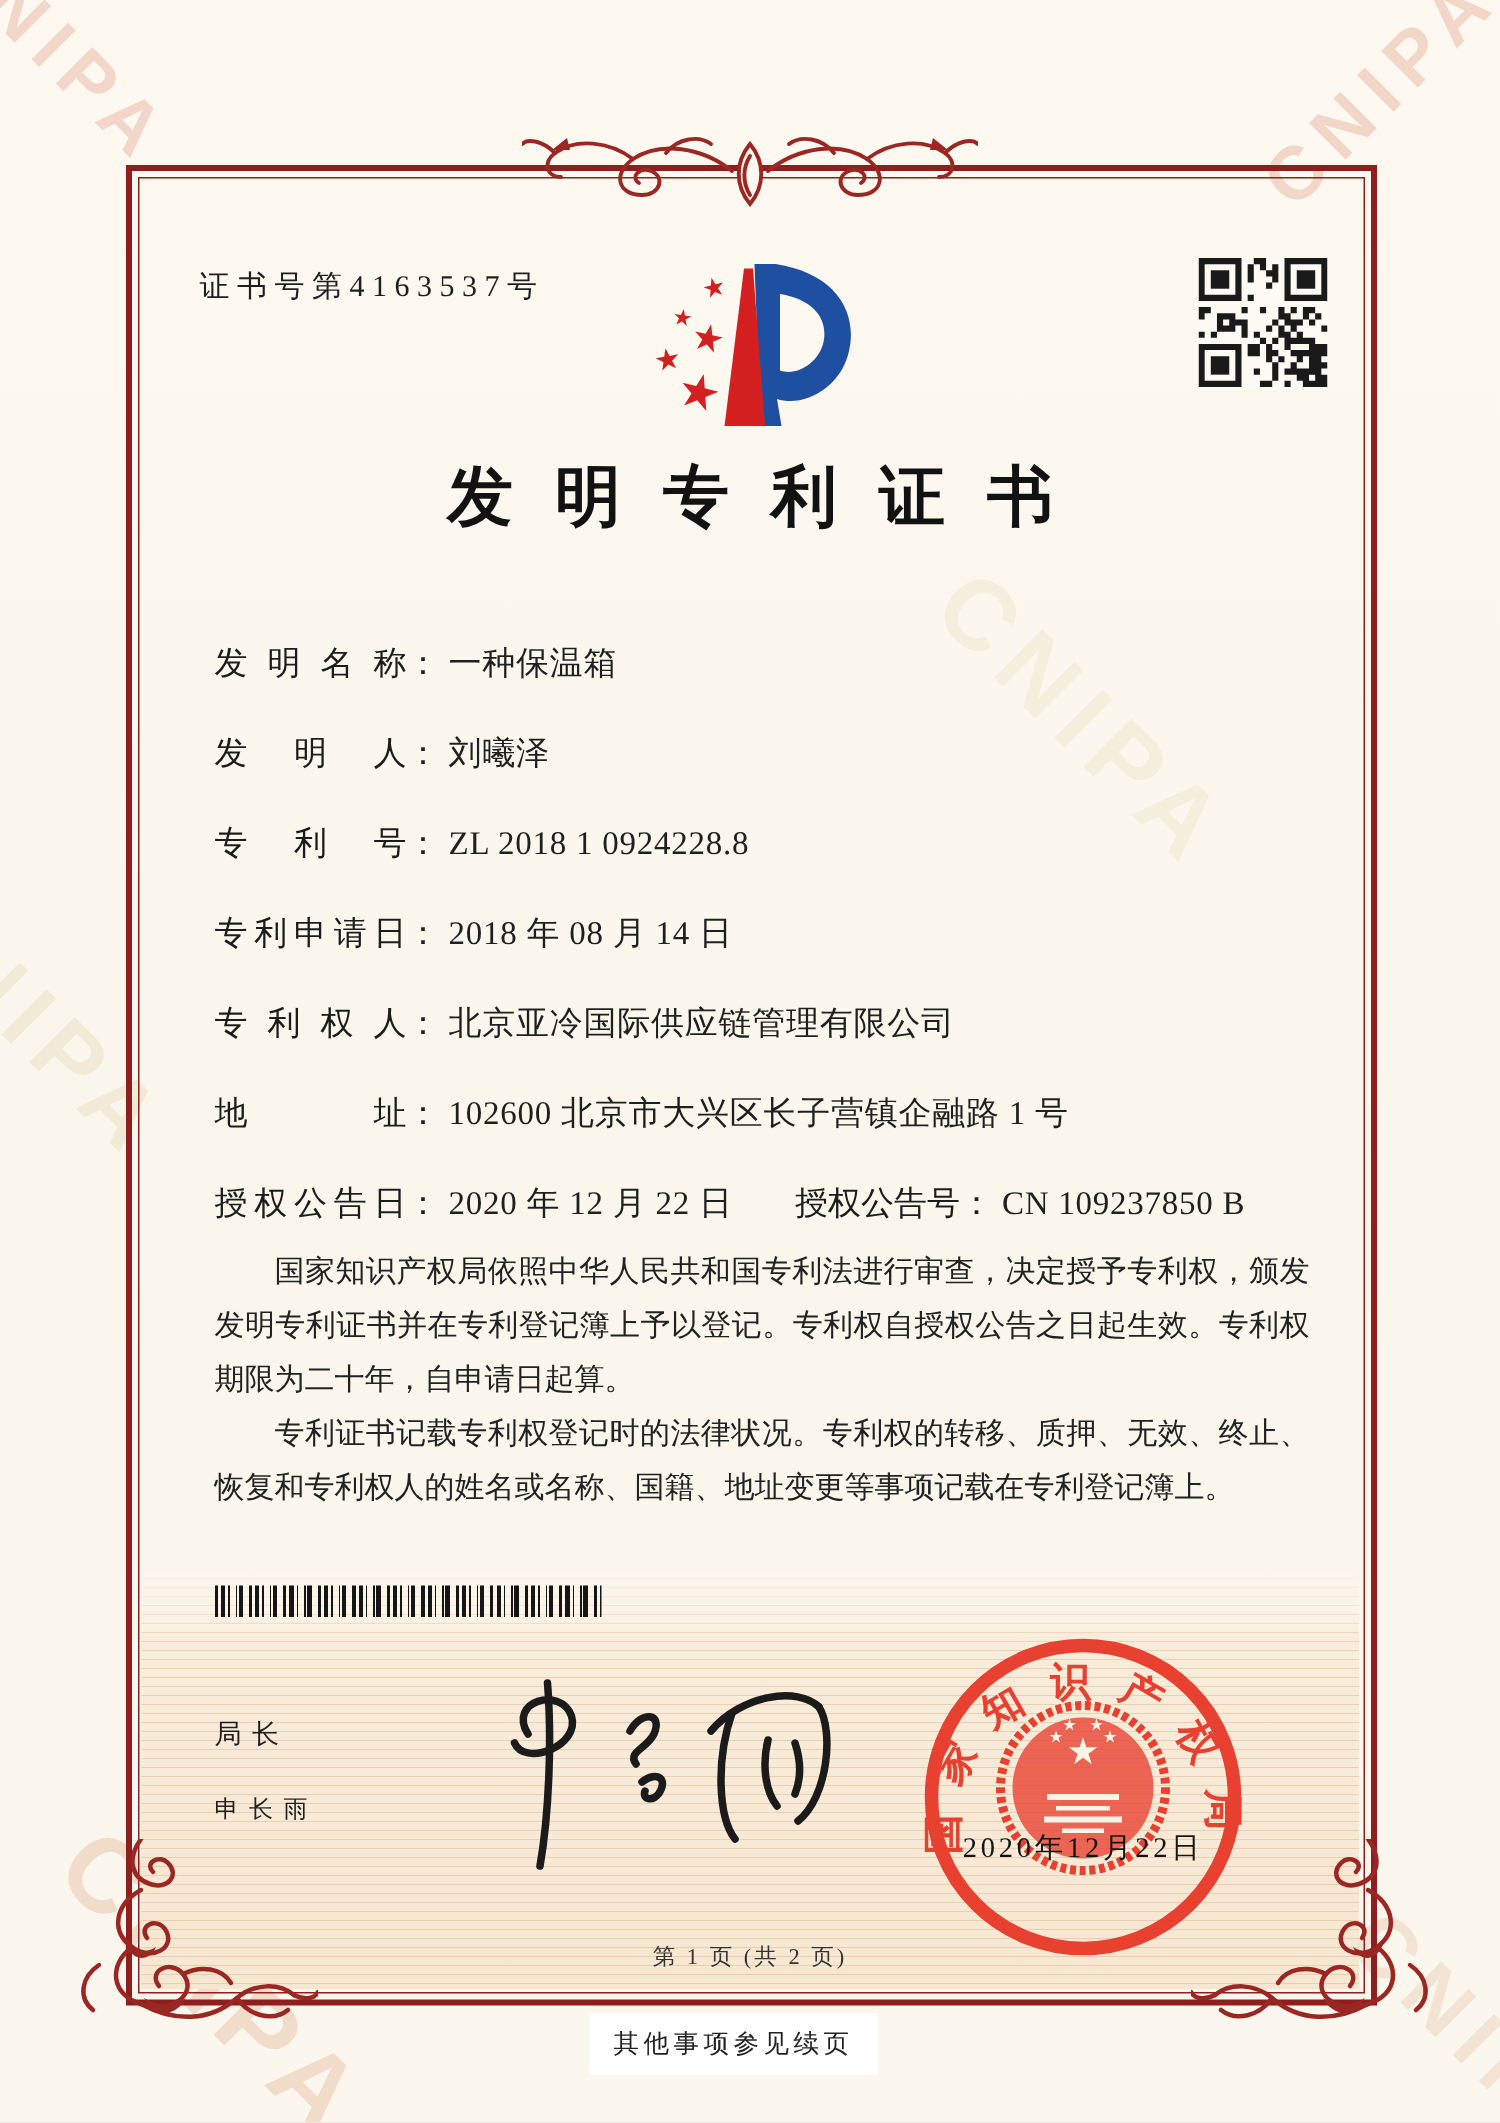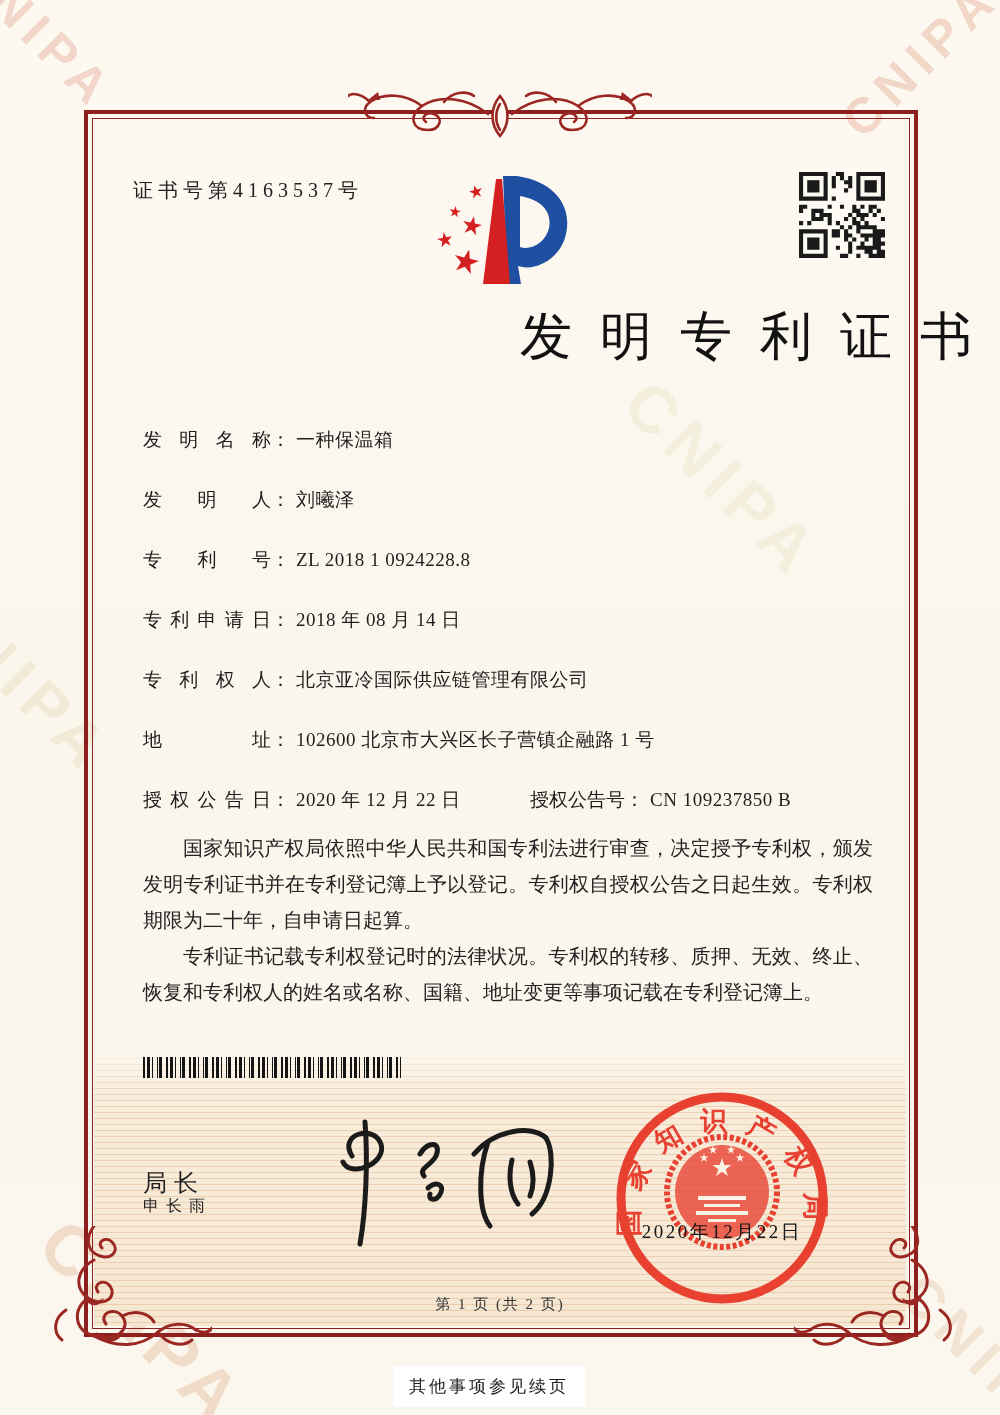--- a/index.html
+++ b/index.html
@@ -41,56 +41,56 @@
   
   .orn-top{position:absolute;left:348px;top:80px;z-index:2;}
   .orn-corner{position:absolute;z-index:2;}
   .orn-bl{left:36px;top:1226px;}
   .orn-br{left:794px;top:1226px;transform:scaleX(-1);}
   
   .cert-no{position:absolute;left:133px;top:177px;font-size:20px;letter-spacing:5px;z-index:2;}
   .logo{position:absolute;left:430px;top:174px;z-index:2;}
   .qr{position:absolute;left:799px;top:172px;z-index:2;}
   .title{
-    position:absolute;left:0;right:0;top:302px;text-align:right;z-index:2;
-    font-size:52px;font-weight:400;letter-spacing:28px;text-indent:28px;color:#121212;
-  }
-  
-  .fields{position:absolute;left:143px;top:427px;width:740px;z-index:2;font-size:19px;}
+    position:absolute;left:0;right:0;top:302px;text-align:center;z-index:2;
+    font-size:44px;font-weight:700;letter-spacing:28px;text-indent:28px;color:#121212;
+  }
+  
+  .fields{position:absolute;left:143px;top:427px;width:740px;z-index:2;font-size:22px;}
   .f-row{height:60px;position:relative;white-space:nowrap;}
   .f-label{display:inline-block;width:128px;text-align:justify;text-align-last:justify;color:#1c1c1c;}
   .f-colon{display:inline-block;}
   .f-value{display:inline-block;margin-left:6px;letter-spacing:.5px;}
   .f-grant{position:absolute;left:387px;top:0;white-space:nowrap;}
   
   .paras{position:absolute;left:143px;top:830px;width:730px;z-index:2;
     font-size:20px;line-height:36px;text-align:justify;color:#222;}
   .paras p{margin:0;text-indent:2em;}
   
   .barcode{
     position:absolute;left:143px;top:1057px;width:258px;height:21px;z-index:2;
     background:repeating-linear-gradient(90deg,
       #151515 0 2px, rgba(0,0,0,0) 2px 4px,
       #151515 4px 7px, rgba(0,0,0,0) 7px 9px,
       #151515 9px 10px, rgba(0,0,0,0) 10px 14px,
       #151515 14px 15px, rgba(0,0,0,0) 15px 16px,
       #151515 16px 19px, rgba(0,0,0,0) 19px 23px);
   }
   
-  .signoff-title{position:absolute;left:143px;top:1144px;font-size:24px;letter-spacing:7px;z-index:2;margin-top:23px;}
+  .signoff-title{position:absolute;left:143px;top:1144px;font-size:18px;letter-spacing:7px;z-index:2;}
   .signoff-name{position:absolute;left:143px;top:1196px;font-size:16px;letter-spacing:7px;z-index:2;}
   .signature{position:absolute;left:292px;top:1112px;z-index:2;}
   
   .seal{position:absolute;left:612px;top:1088px;z-index:3;}
   
   .page-no{position:absolute;left:84px;width:832px;top:1295px;text-align:center;
     font-size:15px;letter-spacing:2px;color:#333;z-index:2;}
   .footnote{
     position:absolute;left:393px;top:1342px;z-index:2;background:#ffffff;
-    padding:9px 16px;font-size:17px;letter-spacing:3px;color:#222;margin-top:24px;
+    padding:9px 16px;font-size:17px;letter-spacing:3px;color:#222;
   }
 </style>
 </head>
 <body>
 
 <div id="page">
 
   <div class="wm wm-tl">CNIPA</div>
   <div class="wm wm-tr">CNIPA</div>
   <div class="wm wm-rm">CNIPA</div>

